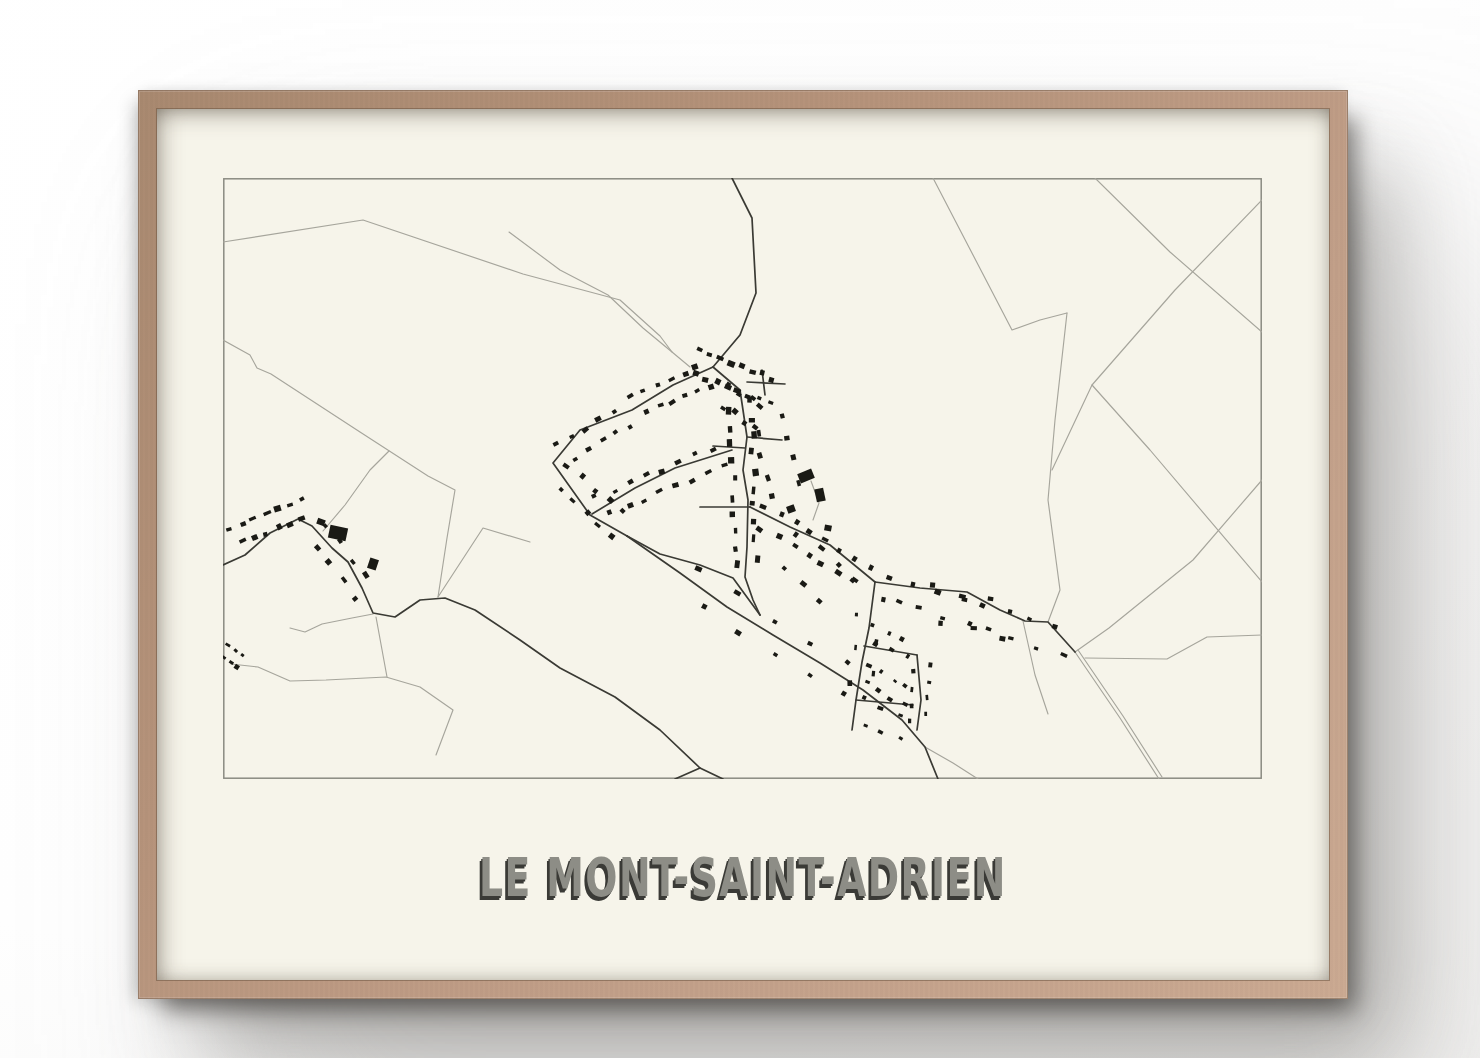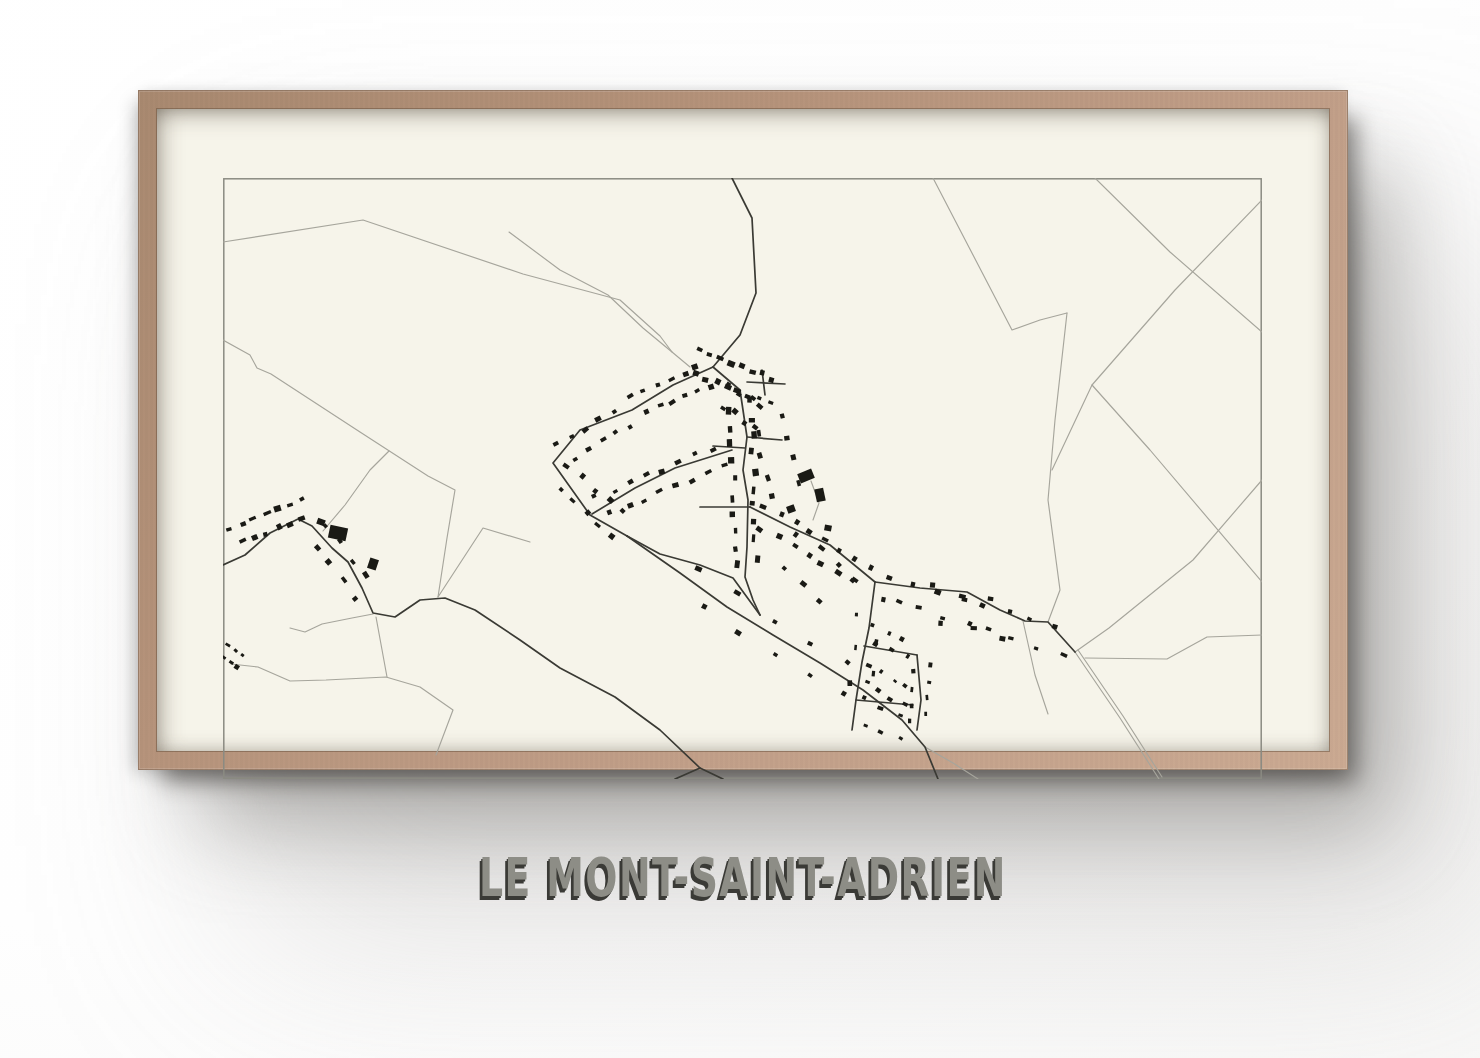--- a/index.html
+++ b/index.html
@@ -2,21 +2,21 @@
 <html style="--matte: #f6f4ea; --map-border: #8a8a82; --road-light: #a6a59c; --road-dark: #3a3a34; --building: #1a1a15; --title-fill: #8d8d86; --title-shadow: #3a3a36;"><head>
 <meta charset="utf-8">
 <style>
   html,body{margin:0;padding:0;}
   body{
     width:1480px;height:1058px;position:relative;overflow:hidden;
     background:radial-gradient(130% 120% at 22% 18%, #ffffff 0%, #fefefe 60%, #f7f7f6 100%);
     font-family:"DejaVu Sans", sans-serif;
   }
   .poster{
-    position:absolute;left:138px;top:90px;width:1210px;height:680px;
+    position:absolute;left:138px;top:90px;width:1210px;height:909px;
     background:linear-gradient(135deg,#a98970 0%,#b6937b 35%,#c2a089 65%,#cbaa92 100%);
     box-shadow:
       inset 0 0 0 1px rgba(120,94,74,.55),
       inset 0 0 0 2px rgba(255,255,255,.14),
       16px 20px 22px -8px rgba(45,42,38,.55),
       50px 66px 85px -10px rgba(105,102,98,.45),
       125px 155px 200px 20px rgba(165,163,160,.30),
       -9px 7px 16px -5px rgba(0,0,0,.22),
       0 -5px 12px -5px rgba(0,0,0,.10);
   }

